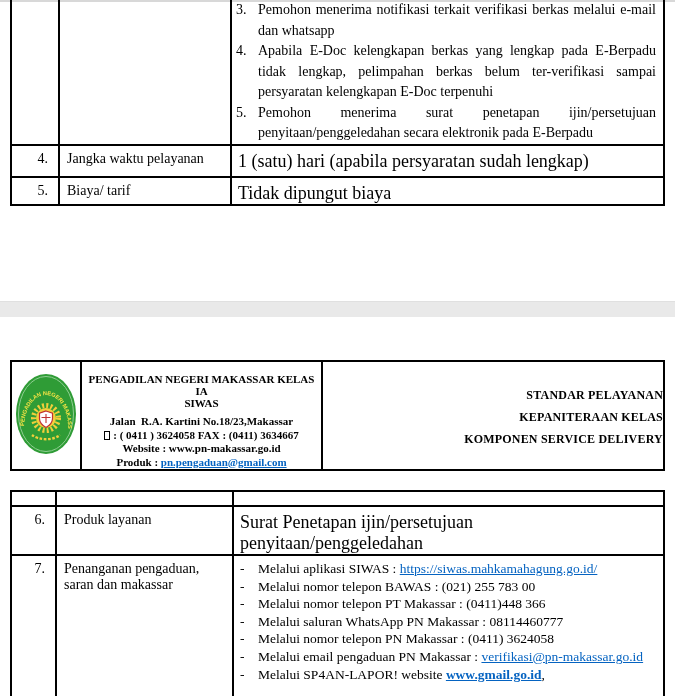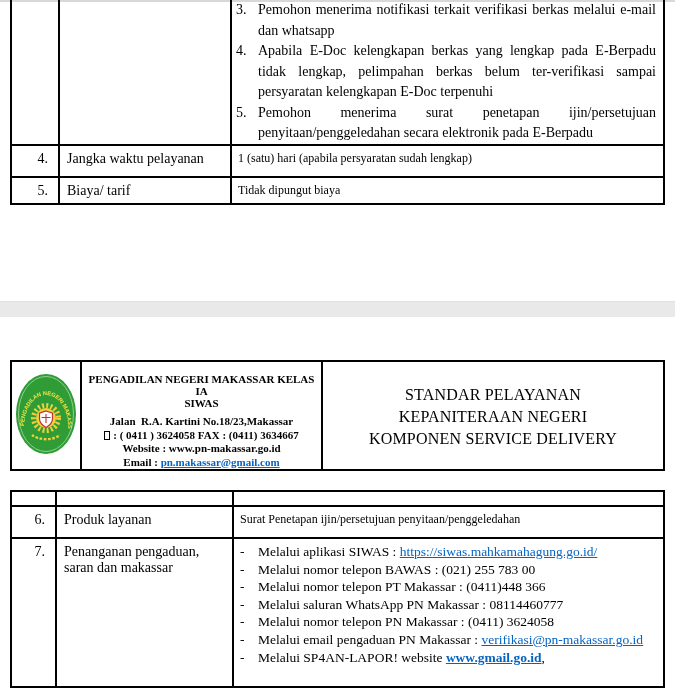--- a/index.html
+++ b/index.html
@@ -14,38 +14,38 @@
   .separator { position:absolute; top:301px; left:0; width:675px; height:16px; background:#e9e9e9; border-top:1px solid #e0e0e0; }
 
   table.doc { border-collapse:collapse; table-layout:fixed; position:absolute; }
   table.doc td { border:2px solid #000; vertical-align:top; padding:0; }
 
   
   #top-table { left:10px; top:-2px; width:653px; }
   #top-table td.no-top { border-top:none; }
   .num-cell { text-align:right; padding:5px 10px 0 0 !important; font-size:14px; }
   .label-cell { padding:5px 4px 0 7px !important; font-size:14px; }
-  .value-cell { padding:5px 8px 0 6px !important; font-size:12px;border-radius:10px; }
+  .value-cell { padding:5px 8px 0 6px !important; font-size:18px;border-radius:10px; }
 
   .proc-list { padding:2px 7px 0 4px; }
   .proc-item { display:flex; font-size:14px; line-height:20.5px; }
   .proc-item .n { flex:none; width:22px; }
   .proc-item .t { flex:1; text-align:justify; }
 
   
   #header-table { left:10px; top:360px; width:653px; }
   #header-table td { height:108px;border-radius:10px; }
   .logo-cell { text-align:center; vertical-align:middle !important; }
   .info-cell { text-align:center; padding-top:11px !important; }
   .court-name { font-size:11px; font-weight:bold; line-height:12px; }
   .court-contact { margin-top:6px; font-size:11px; font-weight:bold; line-height:13.5px; }
   .glyph-box { display:inline-block; width:6px; height:9px; border:1px solid #000; margin-right:3px; vertical-align:-1px; }
   .link { color:#0563C1; text-decoration:underline; cursor:pointer; }
   .title-cell { text-align:center; padding-top:22px !important; }
-  .doc-title { font-size:16px; font-weight:normal; line-height:22px; letter-spacing:0.2px; }
+  .doc-title { font-size:12px; font-weight:bold; line-height:22px; letter-spacing:0.2px;text-align:right; }
 
   
   #lower-table { left:10px; top:490px; width:653px; }
   .thin-row td { height:15px; }
   .row6 td { height:32px; }
   .row7 td { height:149px; }
 
   .complaint-list { padding:4px 8px 0 6px; }
   .c-item { display:flex; font-size:13.5px; line-height:17.6px; }
   .c-item .dash { flex:none; width:18px; }
@@ -126,27 +126,27 @@
       </td>
       <td class="info-cell">
         <div class="court-name">
           <div>PENGADILAN NEGERI MAKASSAR KELAS IA</div>
           <div>SIWAS</div>
         </div>
         <div class="court-contact">
           <div>Jalan&nbsp; R.A. Kartini No.18/23,Makassar</div>
           <div><span class="glyph-box"></span><span>: ( 0411 ) 3624058 FAX : (0411) 3634667</span></div>
           <div>Website : www.pn-makassar.go.id</div>
-          <div><span>Email : </span><span class="link">pn.makassar@gmail.com</span></div>
+          <div><span>Produk : </span><span class="link">pn.pengaduan@gmail.com</span></div>
         </div>
       </td>
       <td class="title-cell">
         <div class="doc-title">
           <div>STANDAR PELAYANAN</div>
-          <div>KEPANITERAAN NEGERI</div>
+          <div>KEPANITERAAN KELAS</div>
           <div>KOMPONEN SERVICE DELIVERY</div>
         </div>
       </td>
     </tr>
   </tbody>
     </table>
 
   <table class="doc" id="lower-table">
     <colgroup>
         <col style="width:45px">

